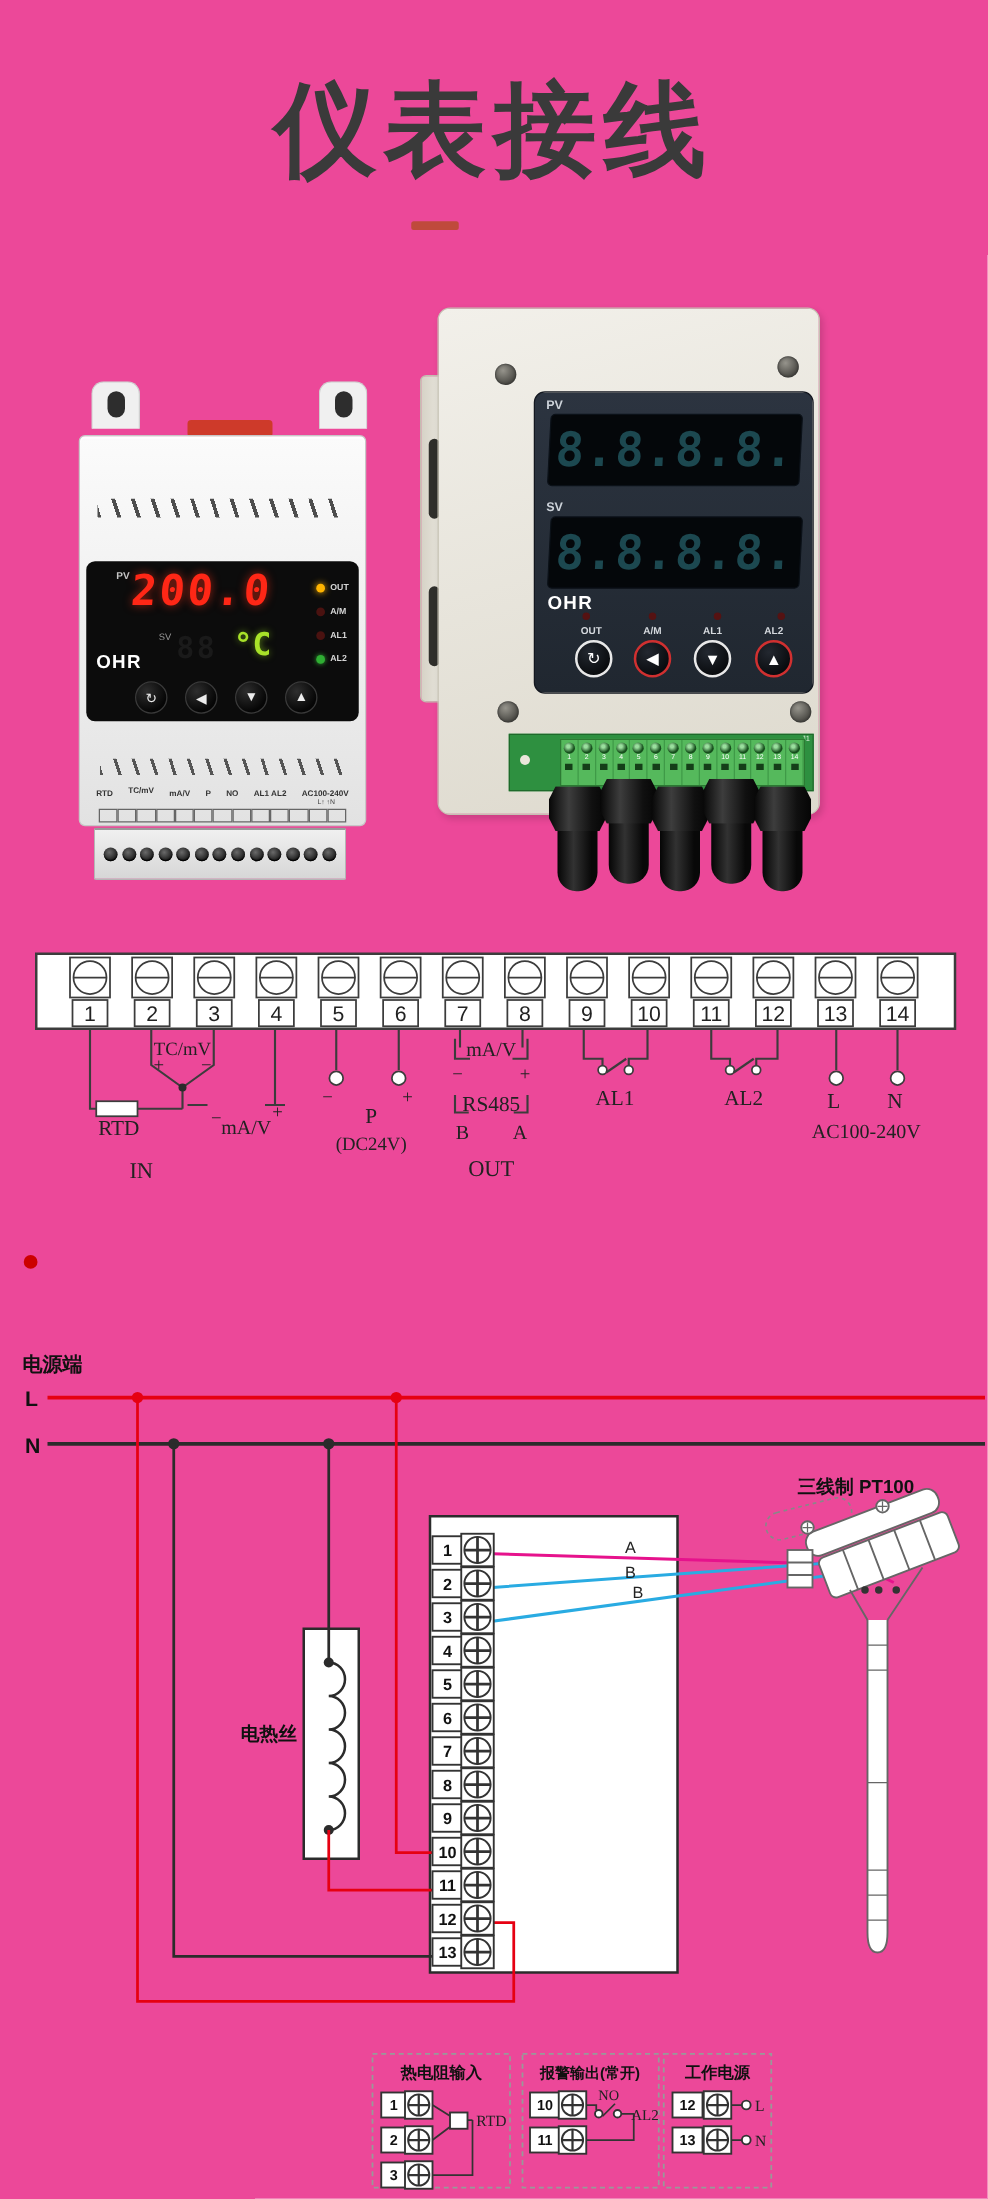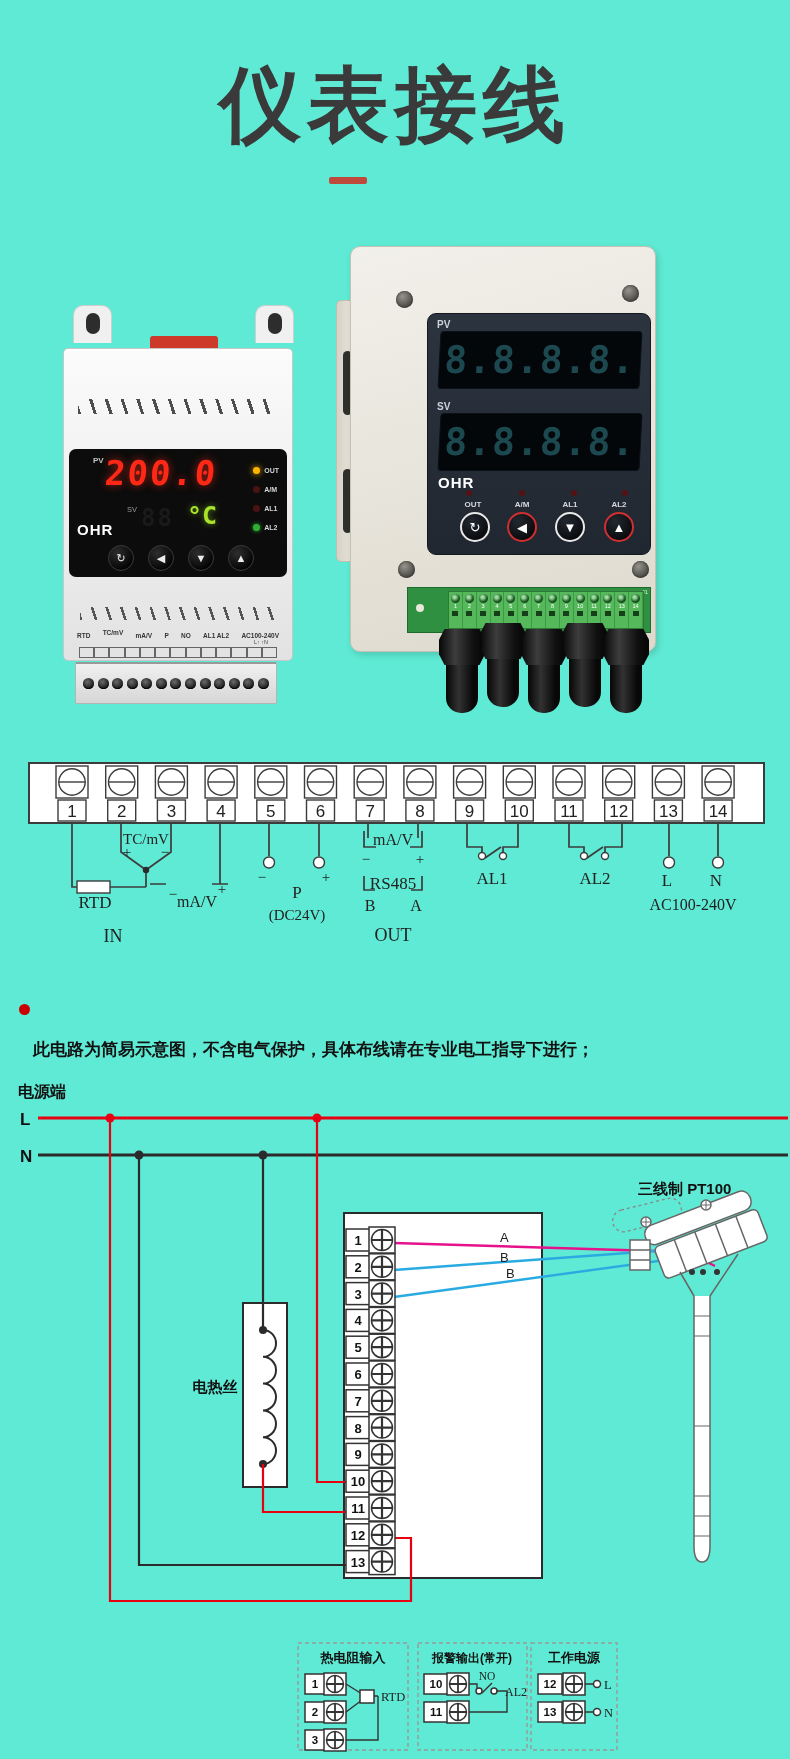--- a/index.html
+++ b/index.html
@@ -1,17 +1,17 @@
 <!DOCTYPE html>
 <html><head>
 <meta charset="utf-8">
 <style>
   *{box-sizing:border-box}
   body{margin:0;background:#fff;font-family:"Liberation Sans","DejaVu Sans",sans-serif}
-  .page{position:relative;width:790px;height:1759px;background:#5eead4;overflow:hidden}
+  .page{position:relative;width:790px;height:1759px;background:#ec4899;overflow:hidden}
 
   
   .title{position:absolute;top:64px;left:0;width:100%;text-align:center;font-size:82px;font-weight:800;color:#3a3a3a;letter-spacing:6px;line-height:1}
   .divider{position:absolute;top:177px;left:329px;width:38px;height:7px;background:#bf4a3c;border-radius:2px}
 
   
   .bullet{position:absolute;left:19px;top:1004px;width:11px;height:11px;border-radius:50%;background:#c00}
   .sec-head{position:absolute;left:37px;top:994px;font-size:20px;font-weight:bold;color:#111}
   .sec-note{position:absolute;left:33px;top:1038px;font-size:17px;font-weight:bold;color:#111}
 
@@ -339,21 +339,20 @@
           </div>
         <div class="gland" style="left:164px;top:6px">
             <div class="ghex"></div>
             <div class="gcap"></div>
           </div>
       </div>
     </div>
   </div>
 
   <div class="bullet"></div>
-  <div class="sec-note">此电路为简易示意图，不含电气保护，具体布线请在专业电工指导下进行；</div>
 
   <svg class="overlay" width="790" height="1759" viewBox="0 0 790 1759">
 
     <g>
       <rect x="29" y="763" width="735" height="60" class="cell" style="stroke-width:2"></rect>
       <g>
 
       <g transform="translate(0,0)">
           <rect x="56" y="766" width="32" height="32" class="cell"></rect>
           <circle cx="72" cy="782" r="13.2" class="cell"></circle>

